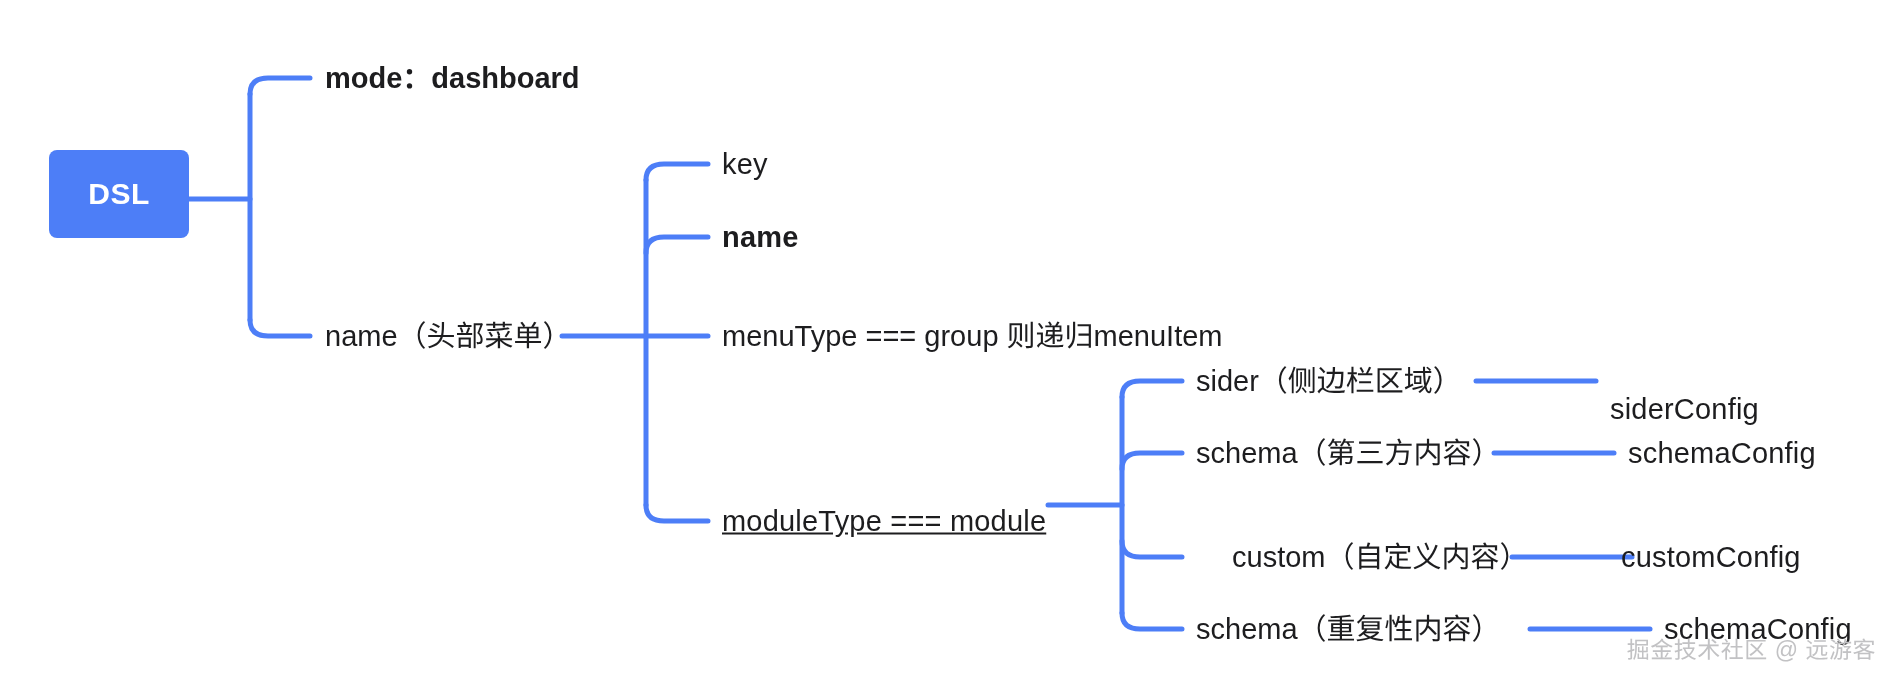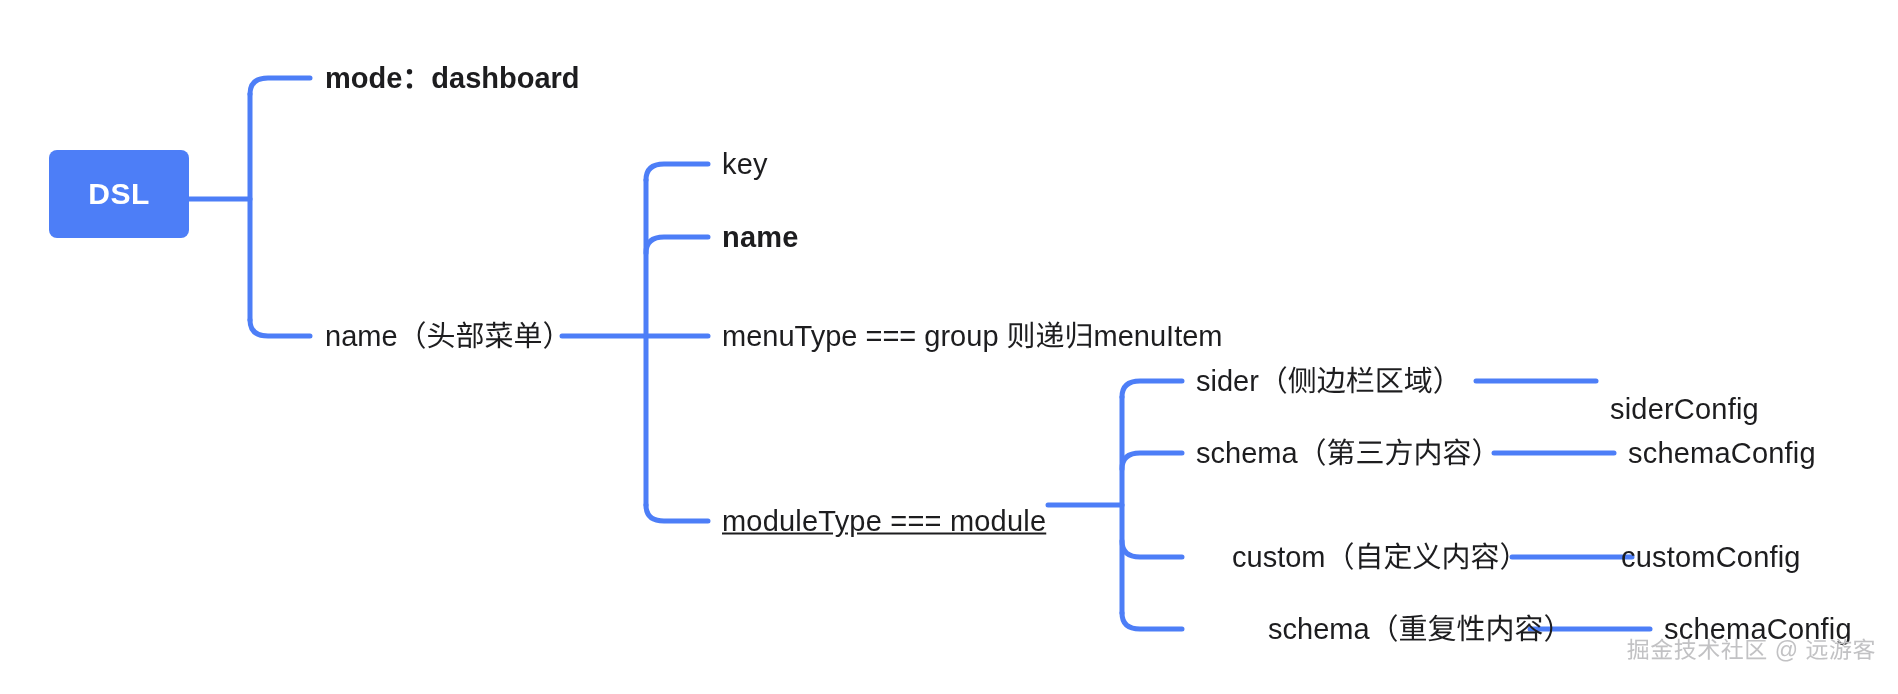--- a/index.html
+++ b/index.html
@@ -129,18 +129,18 @@
 
   <div class="node-label cjk" style="left:1196px; top:381px;">sider（侧边栏区域）</div>
   <div class="node-label" style="left:1610px; top:381px;margin-top:28px;">siderConfig</div>
 
   <div class="node-label cjk" style="left:1196px; top:453px;">schema（第三方内容）</div>
   <div class="node-label" style="left:1628px; top:453px;">schemaConfig</div>
 
   <div class="node-label cjk" style="left:1196px; top:557px;margin-left:36px;">custom（自定义内容）</div>
   <div class="node-label" style="left:1621px; top:557px;">customConfig</div>
 
-  <div class="node-label cjk" style="left:1268px; top:629px;">schema（重复性内容）</div>
+  <div class="node-label cjk" style="left:1196px; top:629px;">schema（重复性内容）</div>
   <div class="node-label" style="left:1664px; top:629px;">schemaConfig</div>
 
   <div id="watermark">掘金技术社区 @ 远游客</div>
 
 </div>
 
 </body></html>

